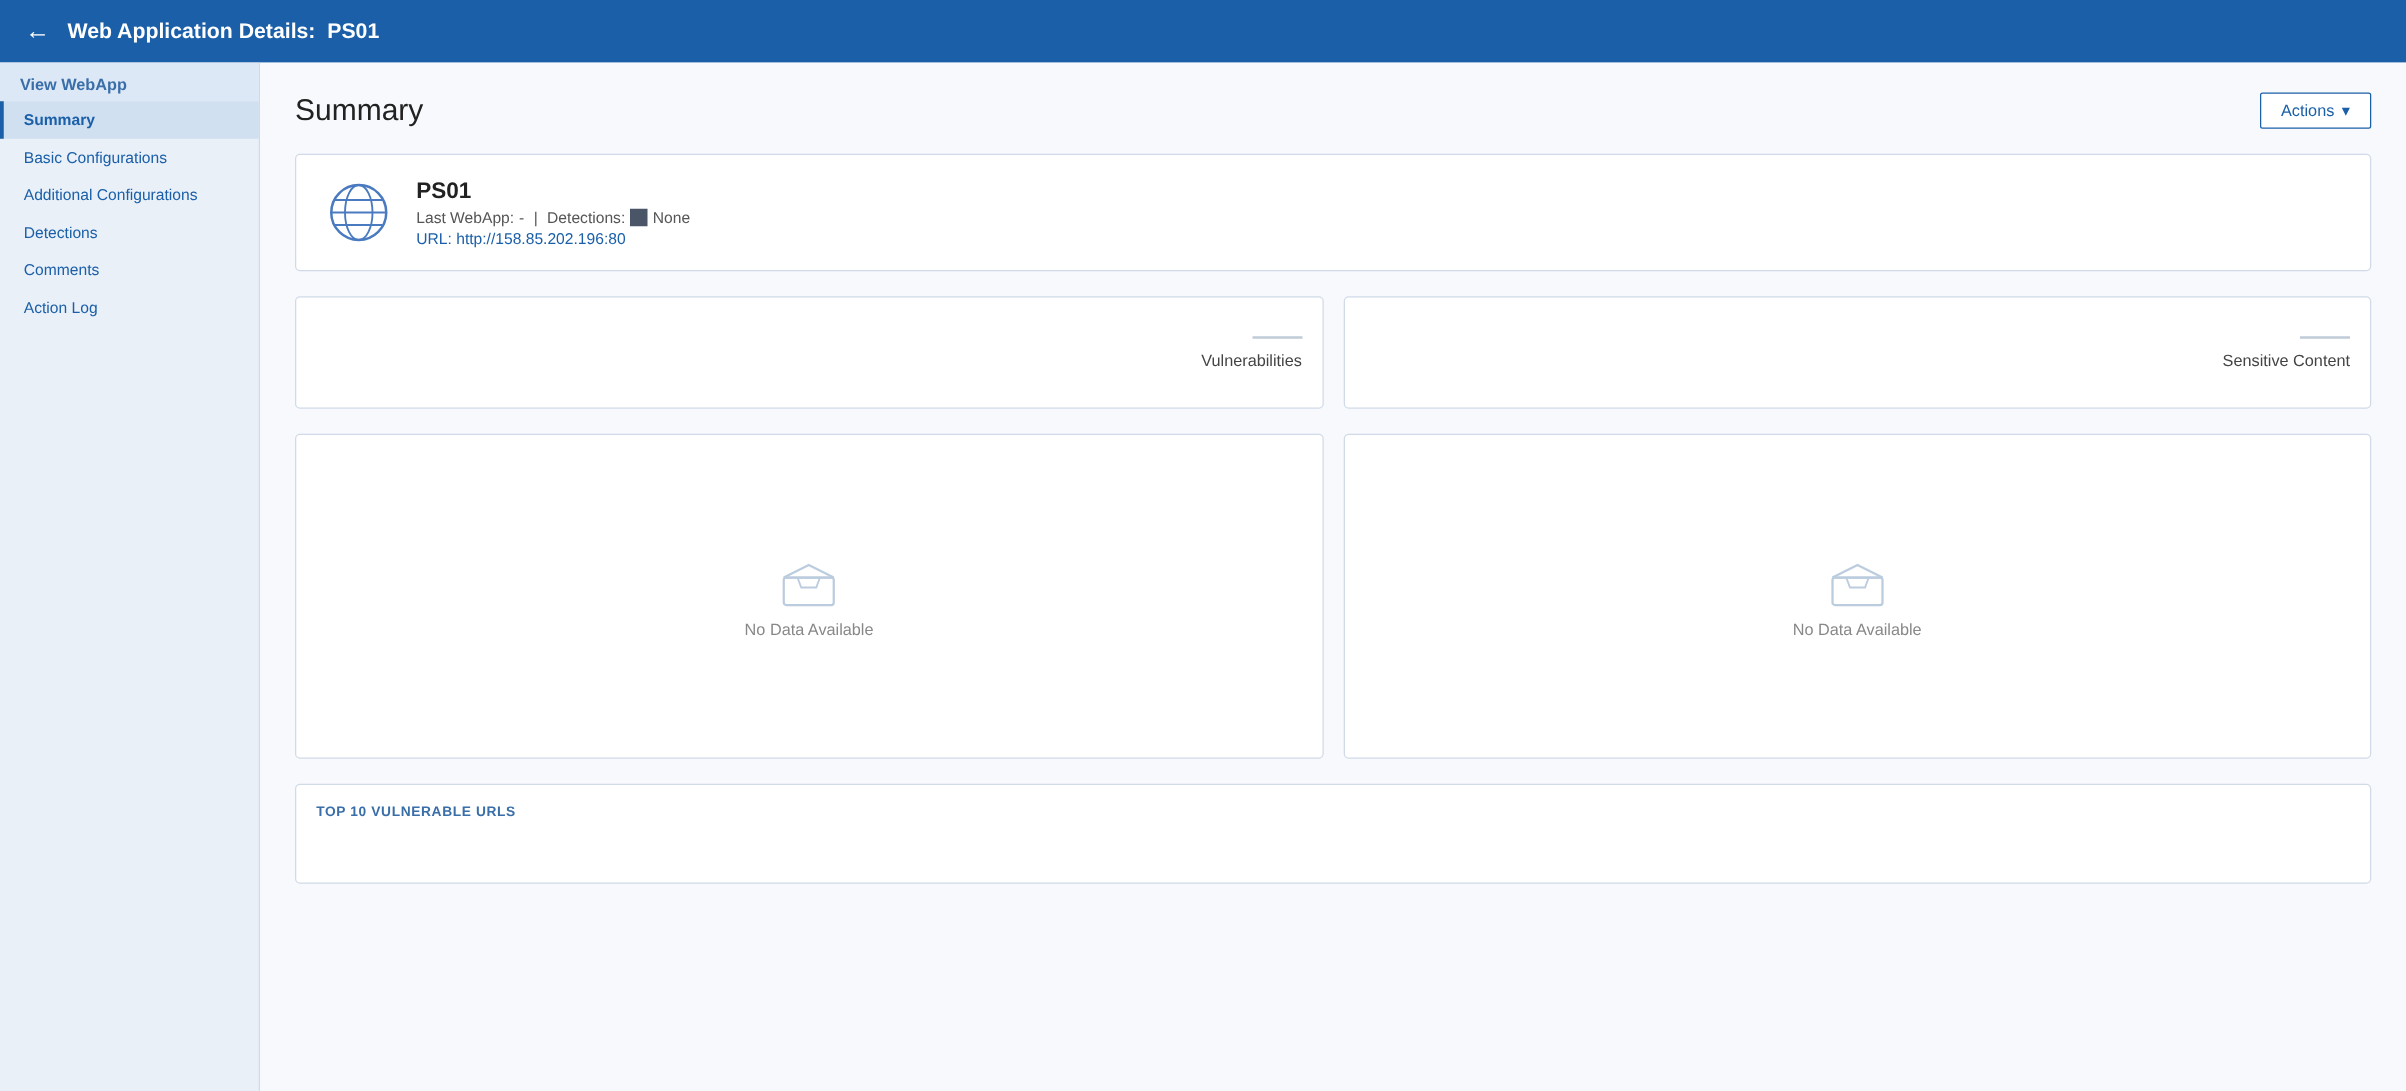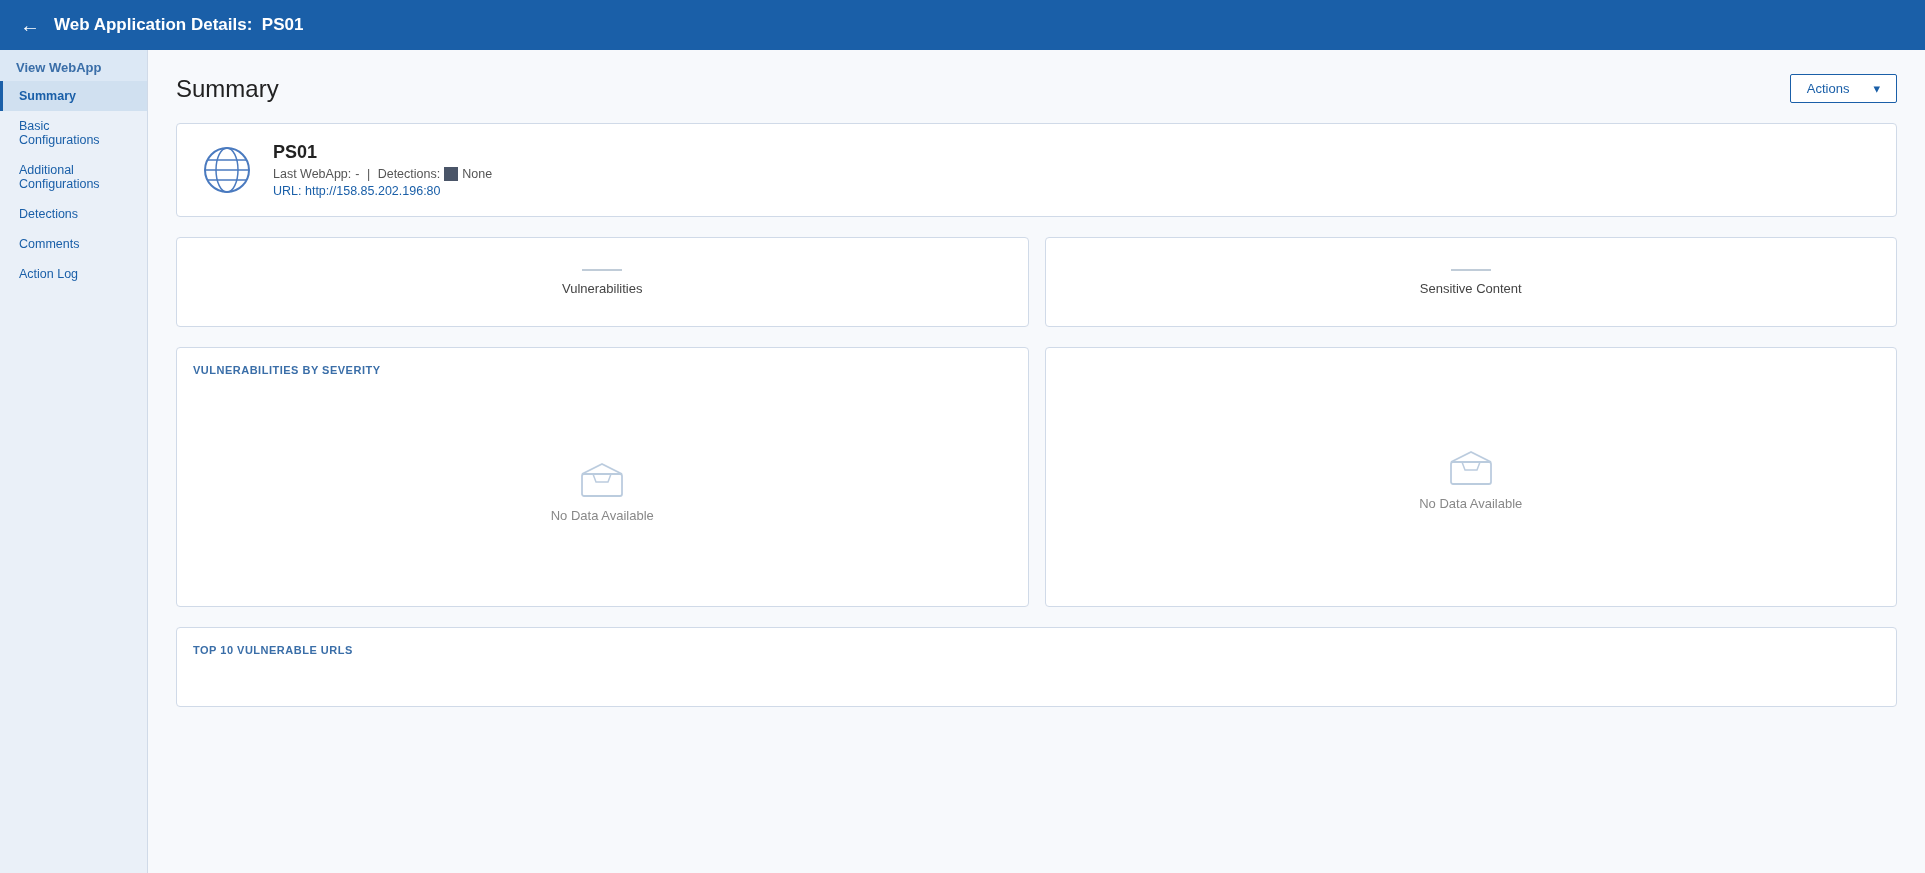--- a/index.html
+++ b/index.html
@@ -33,21 +33,21 @@
 
     
     .body {
       display: flex;
       flex: 1;
       overflow: hidden;
     }
 
     
     .sidebar {
-      width: 148px;
+      width: 208px;
       background: #eaf0f8;
       border-right: 1px solid #d0dae8;
       flex-shrink: 0;
       padding-top: 0;
     }
     .sidebar-section {
       padding: 10px 16px 6px 16px;
       font-size: 13px;
       color: #3a6ea8;
       font-weight: bold;
@@ -91,21 +91,21 @@
     }
     .actions-btn {
       border: 1px solid #1a5fa8;
       background: white;
       color: #1a5fa8;
       padding: 6px 16px;
       font-size: 13px;
       cursor: pointer;
       display: flex;
       align-items: center;
-      gap: 24px;
+      gap: 6px;
       border-radius: 2px;
     }
 
     
     .app-info-card {
       background: white;
       border: 1px solid #d0dae8;
       border-radius: 4px;
       padding: 18px 24px;
       display: flex;
@@ -151,21 +151,21 @@
       margin-bottom: 20px;
     }
     .stat-card {
       flex: 1;
       background: white;
       border: 1px solid #d0dae8;
       border-radius: 4px;
       padding: 18px 16px;
       display: flex;
       flex-direction: column;
-      align-items: center;
+      align-items: flex-end;
       justify-content: center;
       min-height: 90px;
       cursor: pointer;
     }
     .stat-divider {
       width: 40px;
       height: 2px;
       background: #c0ccd8;
       margin-bottom: 10px;
     }
@@ -306,21 +306,20 @@
       </div>
       <div class="stat-card">
         <div class="stat-divider"></div>
         <span class="stat-label">Sensitive Content</span>
       </div>
     </div>
 
     <div class="charts-row">
 
       <div class="chart-card">
-        <div class="chart-title">VULNERABILITIES BY SEVERITY</div>
         <div class="chart-body">
           <svg class="empty-box-icon" viewBox="0 0 52 44" xmlns="http://www.w3.org/2000/svg">
             <rect x="6" y="18" width="40" height="22" rx="2" fill="none" stroke="#7a9abf" stroke-width="1.8"></rect>
             <polyline points="6,18 26,8 46,18" fill="none" stroke="#7a9abf" stroke-width="1.8"></polyline>
             <line x1="6" y1="18" x2="46" y2="18" stroke="#7a9abf" stroke-width="1.8"></line>
             <polyline points="17,18 20,26 32,26 35,18" fill="none" stroke="#7a9abf" stroke-width="1.5"></polyline>
           </svg>
           <span class="no-data-text">No Data Available</span>
         </div>
       </div>

